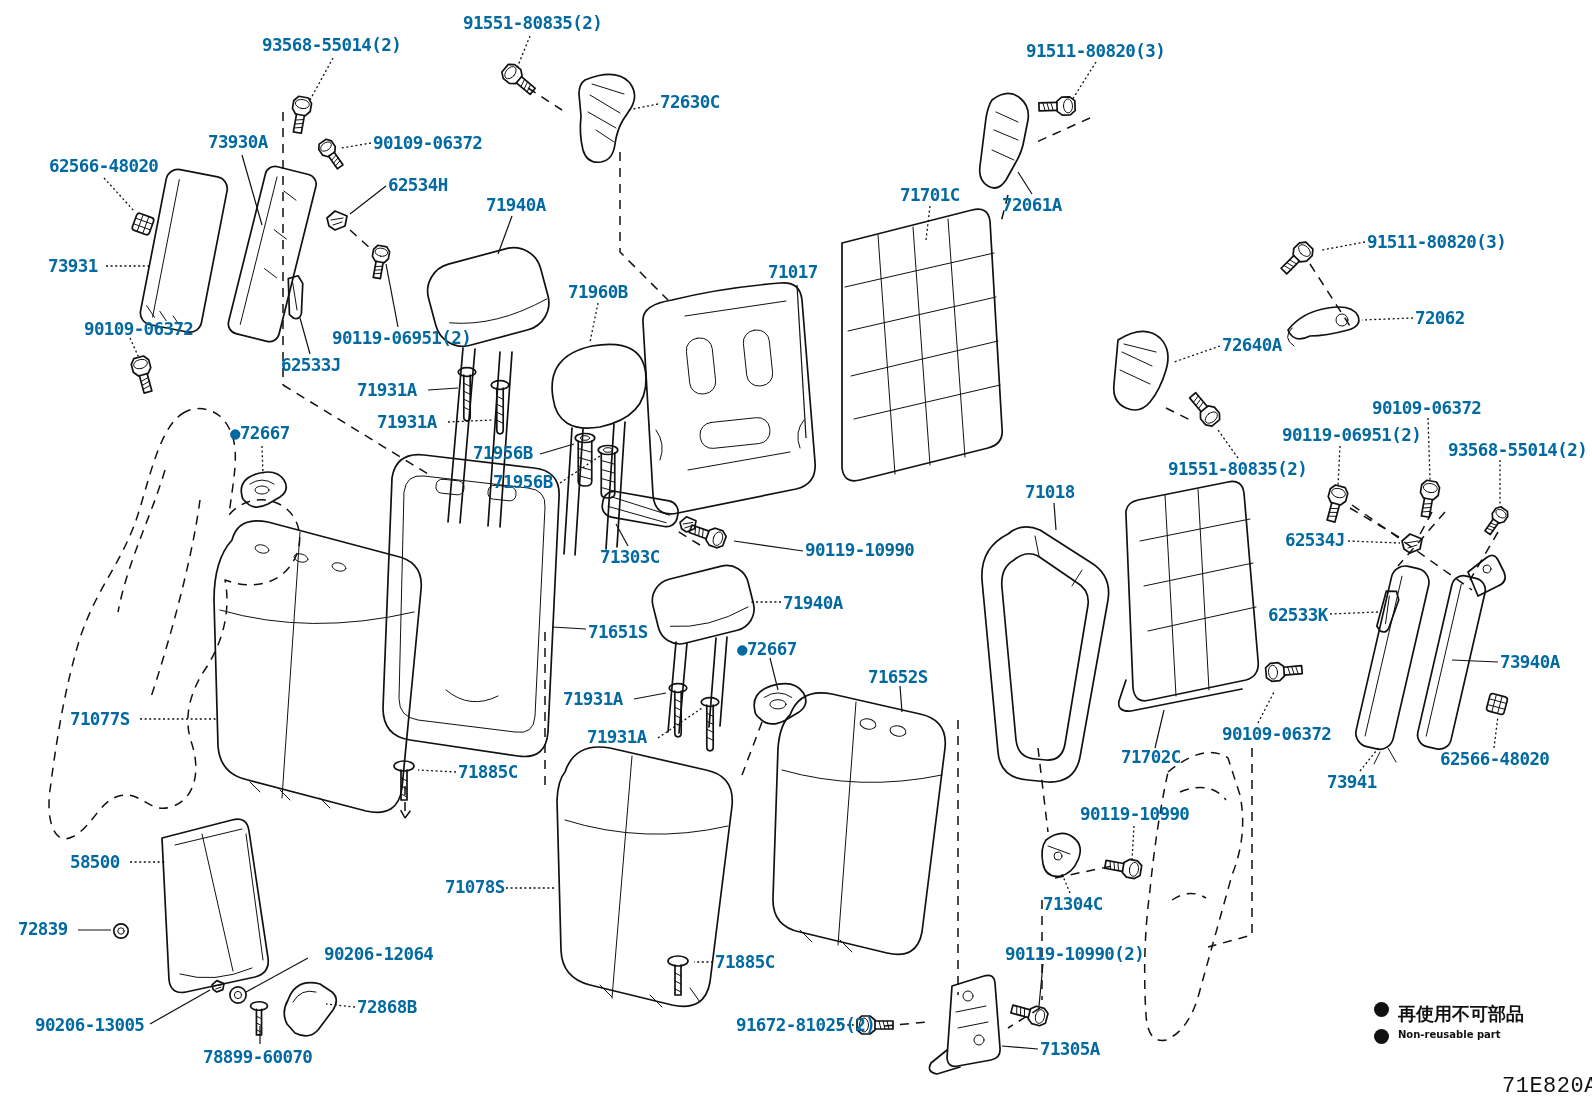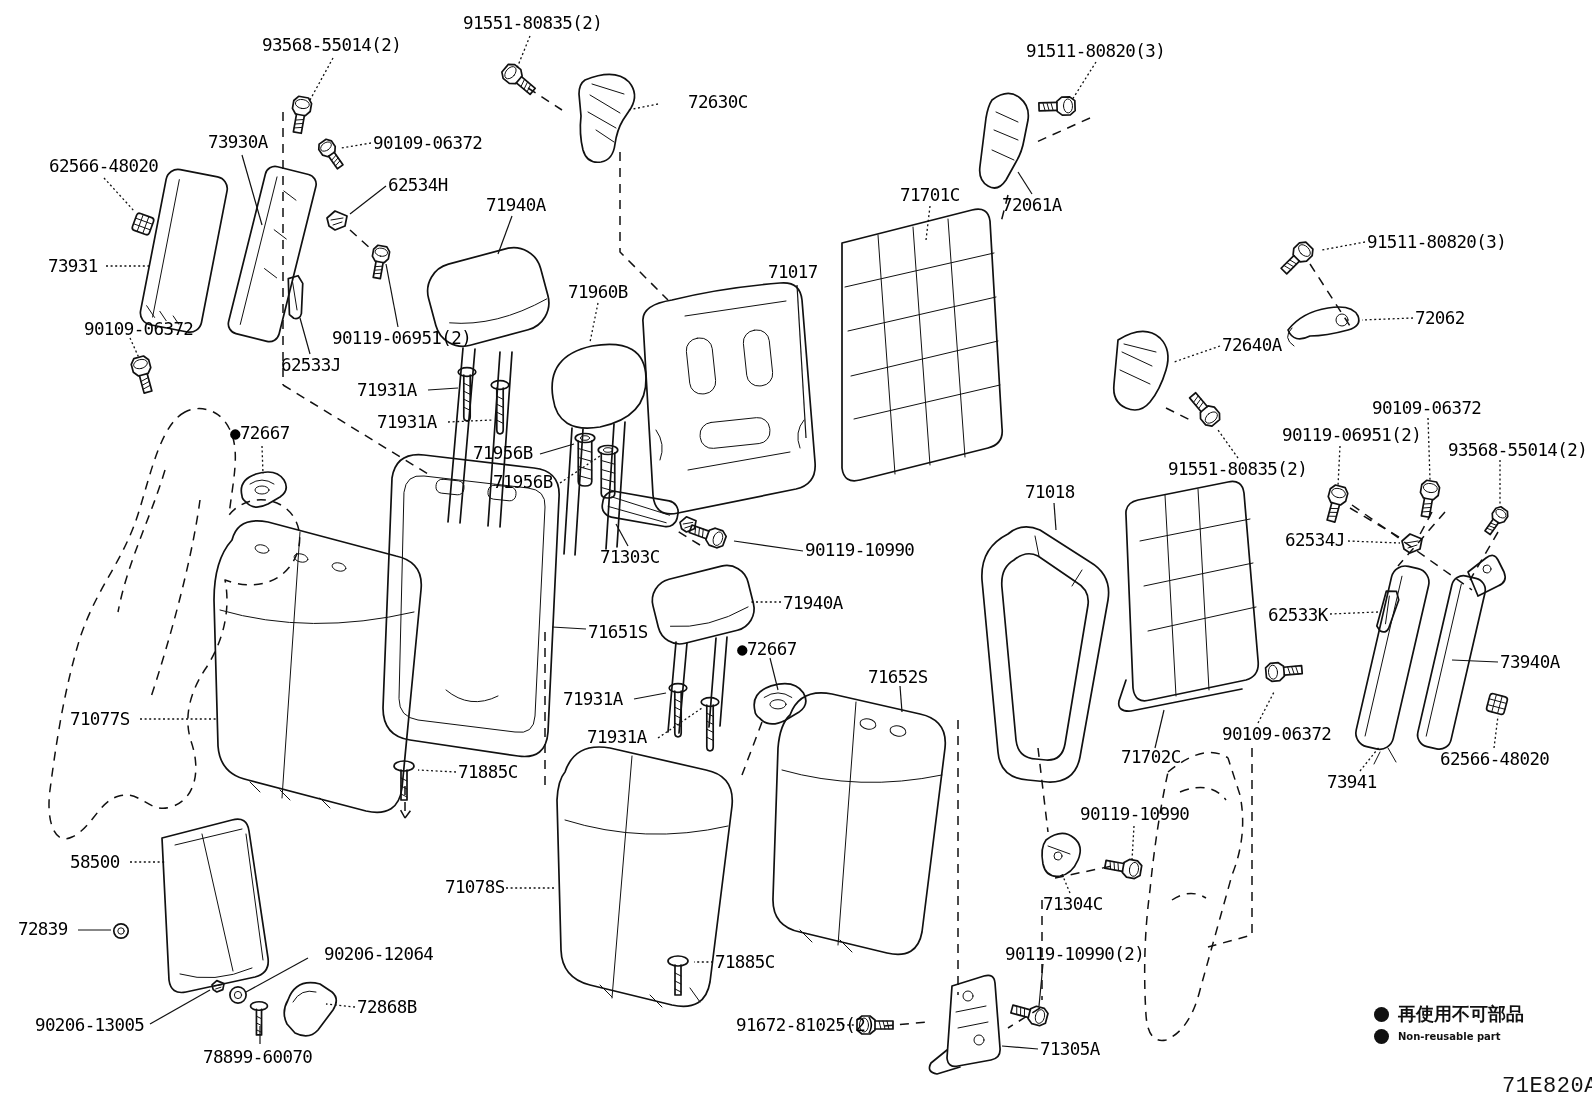--- a/index.html
+++ b/index.html
@@ -3,25 +3,25 @@
 <meta charset="utf-8">
 <style>
   html,body{margin:0;padding:0;background:#e8e8e8;}
   .canvas{
     position:relative;width:1592px;height:1099px;background:#ffffff;
     font-family:"DejaVu Sans Mono","Liberation Mono",monospace;
     overflow:hidden;margin:0 auto;
   }
   .art{position:absolute;left:0;top:0;}
   .lbl{
-    position:absolute;font-weight:normal;font-size:17.5px;line-height:19px;
-    letter-spacing:-0.6px;color:#000000;white-space:nowrap;z-index:3;
+    position:absolute;font-weight:bold;font-size:17.5px;line-height:19px;
+    letter-spacing:-0.6px;color:#0369a1;white-space:nowrap;z-index:3;
   }
   .legend{
-    position:absolute;display:flex;align-items:center;gap:9px;z-index:3;
+    position:absolute;display:flex;gap:9px;z-index:3;
   }
   .legend .dot-ico{
     width:15px;height:15px;border-radius:50%;background:#111;flex:0 0 auto;
   }
   .legend-jp{left:1374px;top:1002px;font-size:18px;font-weight:bold;color:#111;
     font-family:"DejaVu Sans",sans-serif;}
   .legend-en{left:1374px;top:1029px;font-size:10px;font-weight:bold;color:#111;
     font-family:"DejaVu Sans",sans-serif;}
   .diagram-code{
     position:absolute;left:1502px;top:1074px;font-size:22px;color:#111;z-index:3;
@@ -381,21 +381,21 @@
       <path class="dot" d="M355,1007 L326,1004"></path>
       <path class="ld" d="M150,1024 L210,990"></path>
       <path class="dot" d="M838,1025 L854,1025"></path>
       <path class="ld" d="M1038,1049 L1002,1046"></path>
       <path class="ld" d="M260,1044 L260,1026"></path>
     </g>
   </svg>
 
   <div class="lbl" style="left:262px;top:36px">93568-55014(2)</div>
   <div class="lbl" style="left:463px;top:14px">91551-80835(2)</div>
-  <div class="lbl" style="left:688px;top:93px">72630C</div>
+  <div class="lbl" style="left:660px;top:93px">72630C</div>
   <div class="lbl" style="left:1026px;top:42px">91511-80820(3)</div>
   <div class="lbl" style="left:208px;top:133px">73930A</div>
   <div class="lbl" style="left:373px;top:134px">90109-06372</div>
   <div class="lbl" style="left:388px;top:176px">62534H</div>
   <div class="lbl" style="left:49px;top:157px">62566-48020</div>
   <div class="lbl" style="left:486px;top:196px">71940A</div>
   <div class="lbl" style="left:48px;top:257px">73931</div>
   <div class="lbl" style="left:900px;top:186px">71701C</div>
   <div class="lbl" style="left:1002px;top:196px">72061A</div>
   <div class="lbl" style="left:1367px;top:233px">91511-80820(3)</div>

